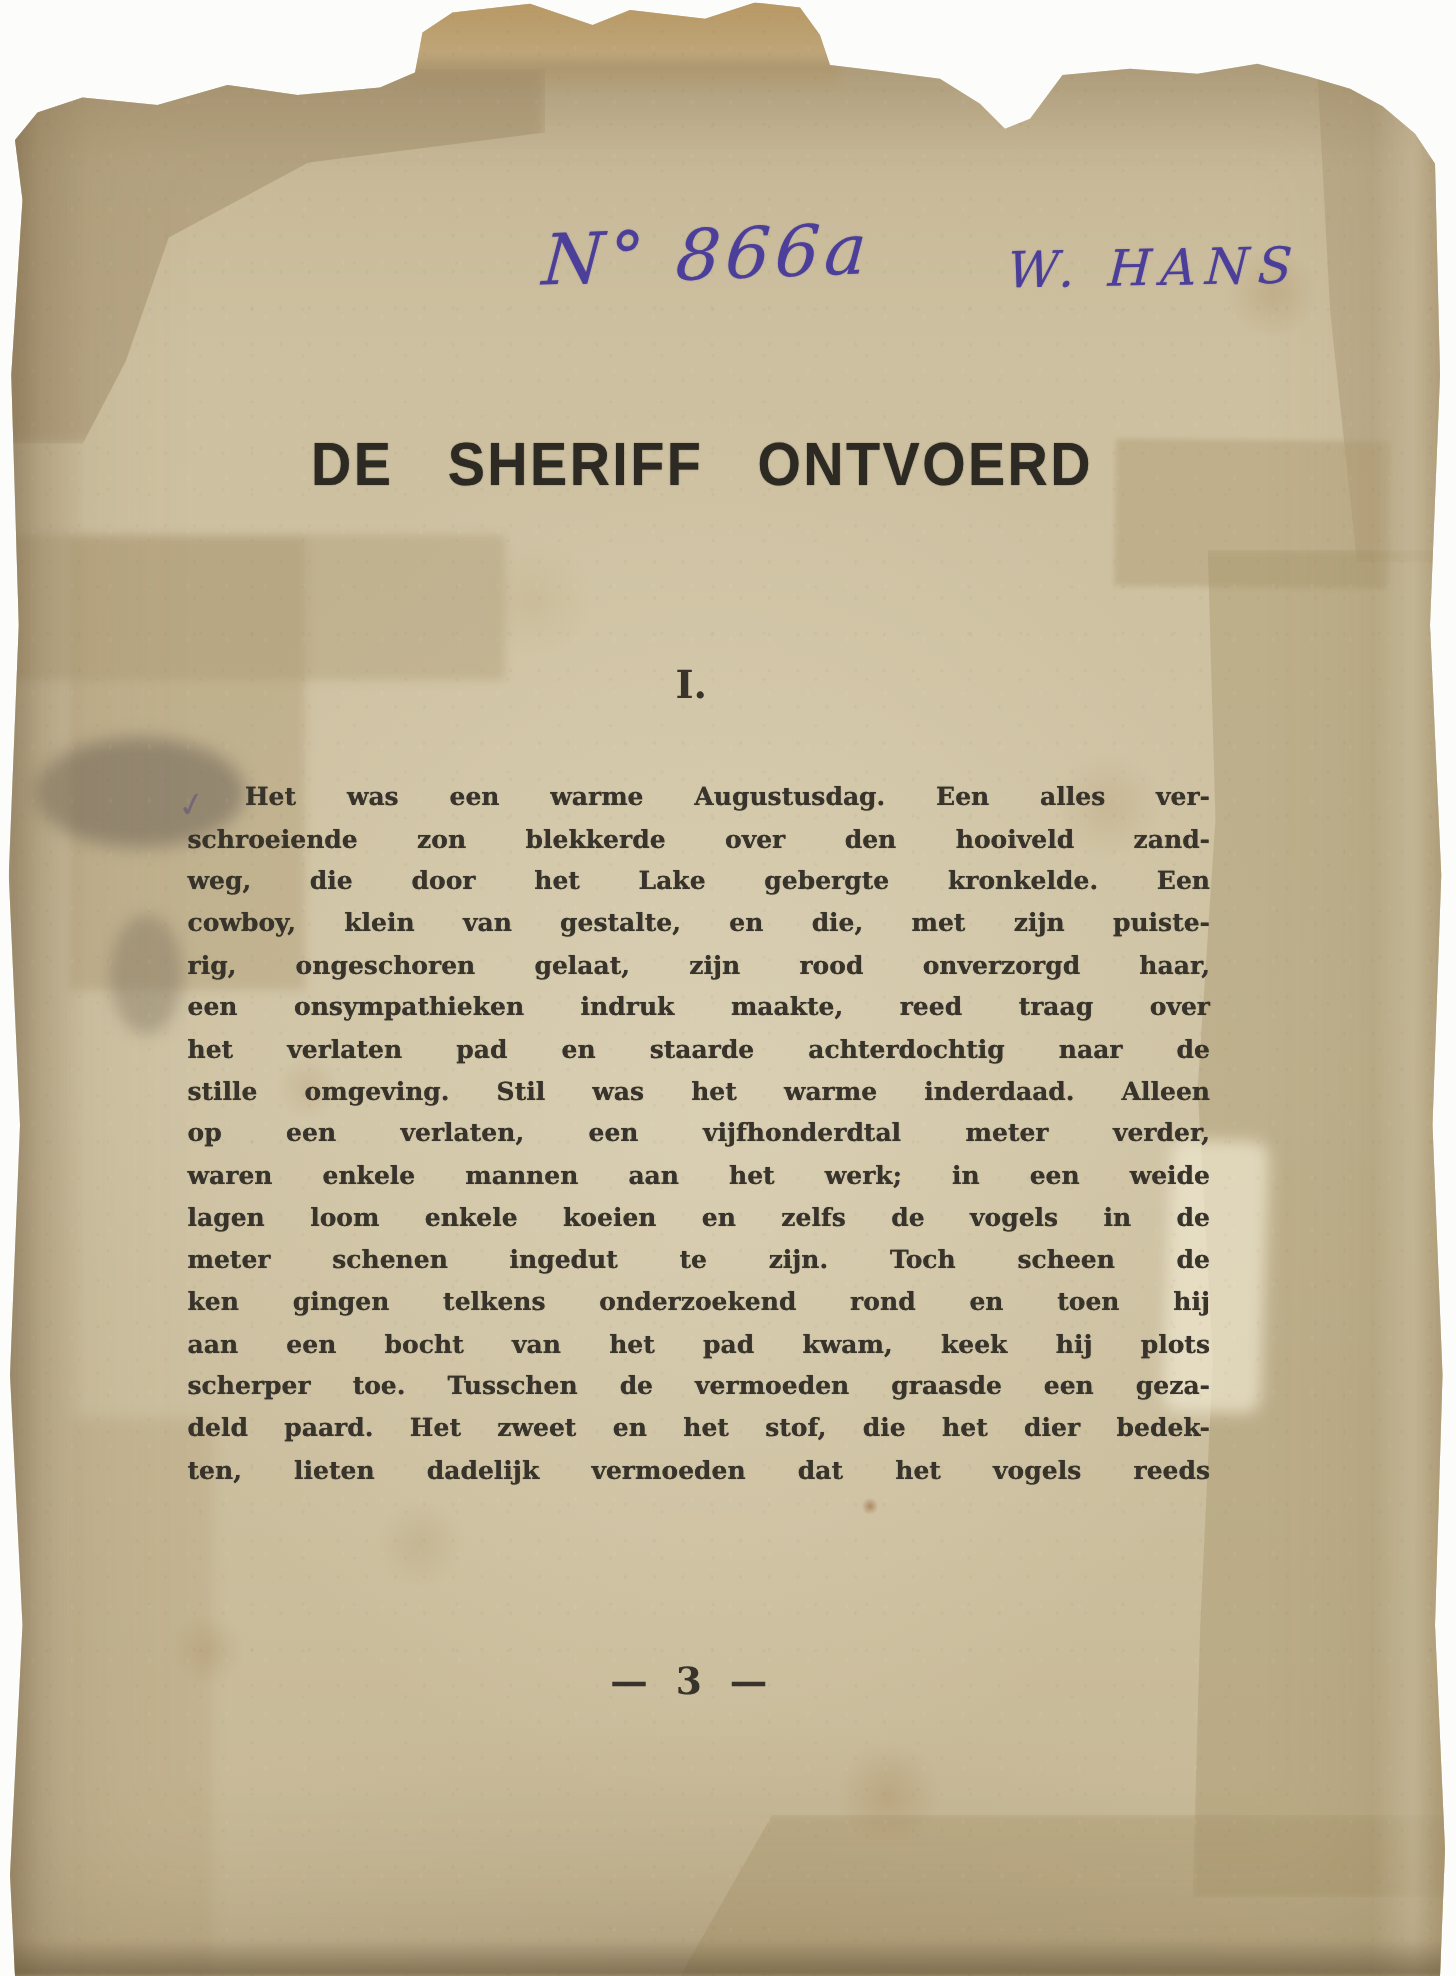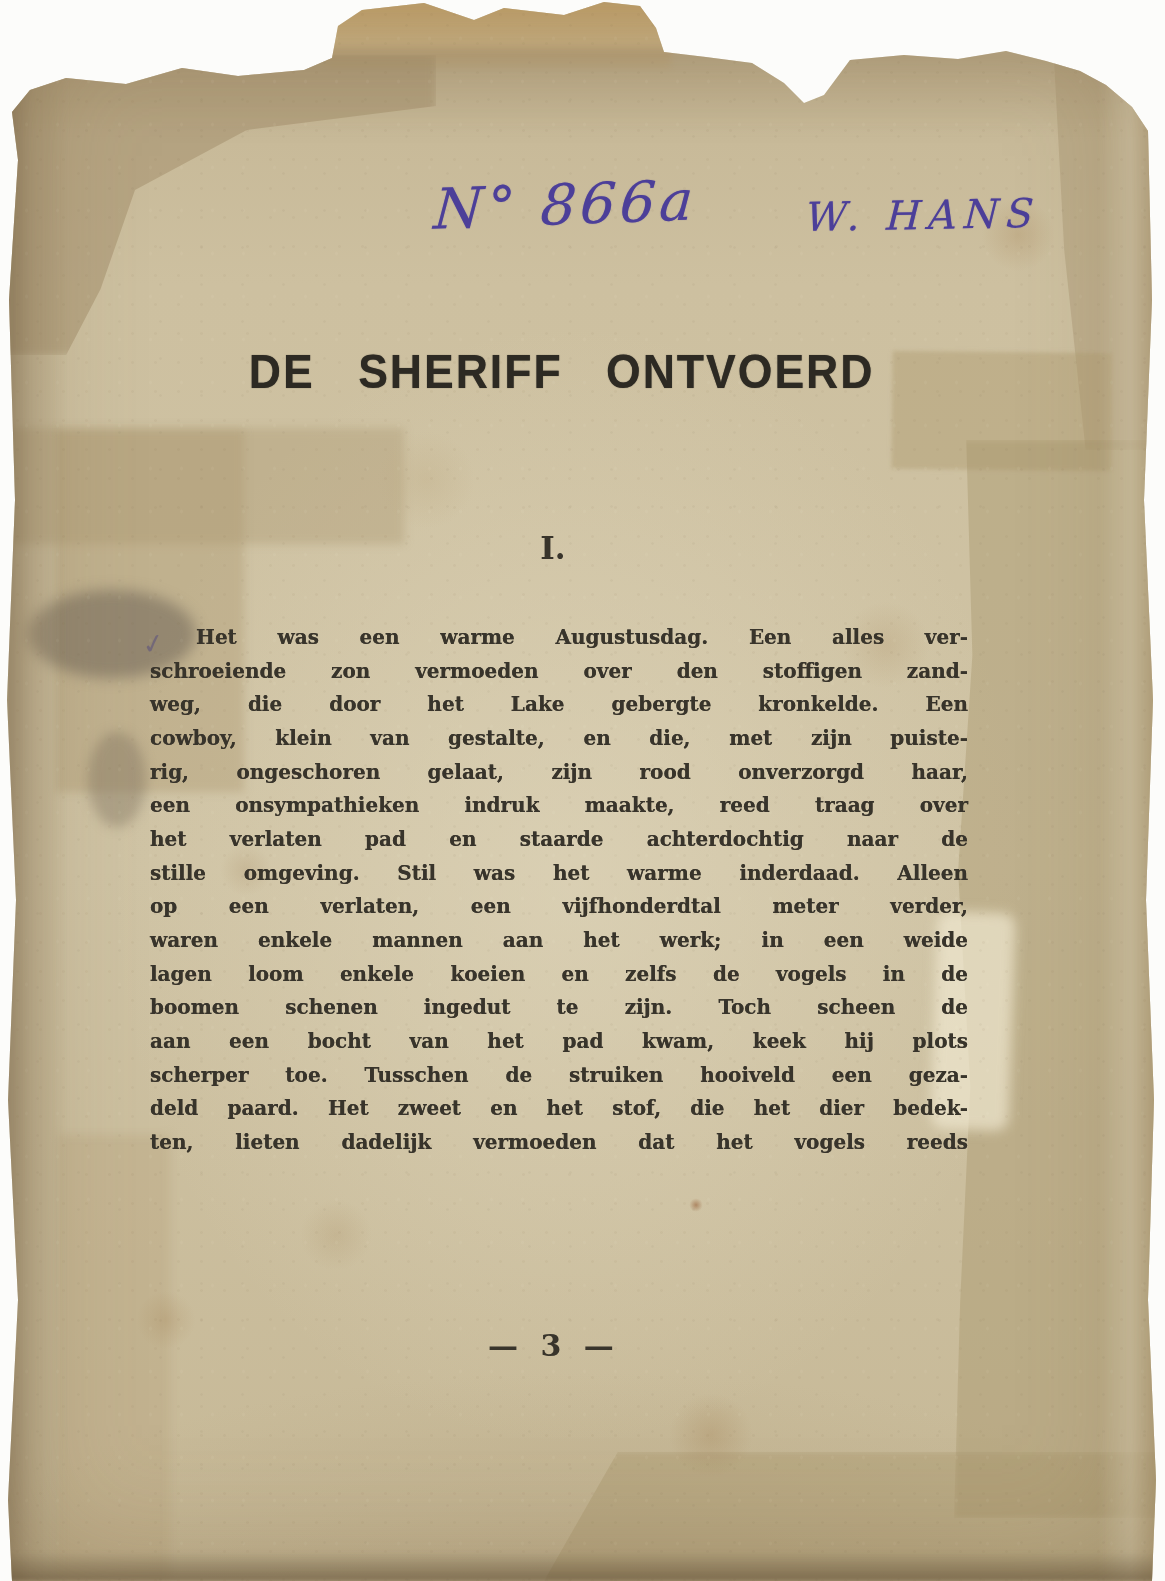--- a/index.html
+++ b/index.html
@@ -145,32 +145,33 @@
   <div class="patch bottom-edge-shade"></div>
 
   <span class="handwriting hw-number">N° 866a</span>
   <span class="handwriting hw-author">W. HANS</span>
 
   <h1 class="title">DE SHERIFF ONTVOERD</h1>
   <div class="chapter">I.</div>
   <span class="check-mark">✓</span>
   <div class="body-text">
       <div class="text-line">Het was een warme Augustusdag. Een alles ver-</div>
-      <div class="text-line">schroeiende zon vermoeden over den stoffigen zand-</div>
+      <div class="text-line">schroeiende zon blekkerde over den hooiveld zand-</div>
       <div class="text-line">weg, die door het Lake gebergte kronkelde. Een</div>
       <div class="text-line">cowboy, klein van gestalte, en die, met zijn puiste-</div>
       <div class="text-line">rig, ongeschoren gelaat, zijn rood onverzorgd haar,</div>
       <div class="text-line">een onsympathieken indruk maakte, reed traag over</div>
       <div class="text-line">het verlaten pad en staarde achterdochtig naar de</div>
       <div class="text-line">stille omgeving. Stil was het warme inderdaad. Alleen</div>
       <div class="text-line">op een verlaten, een vijfhonderdtal meter verder,</div>
       <div class="text-line">waren enkele mannen aan het werk; in een weide</div>
       <div class="text-line">lagen loom enkele koeien en zelfs de vogels in de</div>
-      <div class="text-line">boomen schenen ingedut te zijn. Toch scheen de</div>
+      <div class="text-line">meter schenen ingedut te zijn. Toch scheen de</div>
+      <div class="text-line">ken gingen telkens onderzoekend rond en toen hij</div>
       <div class="text-line">aan een bocht van het pad kwam, keek hij plots</div>
-      <div class="text-line">scherper toe. Tusschen de struiken hooiveld een geza-</div>
+      <div class="text-line">scherper toe. Tusschen de vermoeden graasde een geza-</div>
       <div class="text-line">deld paard. Het zweet en het stof, die het dier bedek-</div>
       <div class="text-line">ten, lieten dadelijk vermoeden dat het vogels reeds</div>
     </div>
   <div class="page-number">— 3 —</div>
 
   <div class="patch vignette"></div>
 </div>
 
 </body></html>

